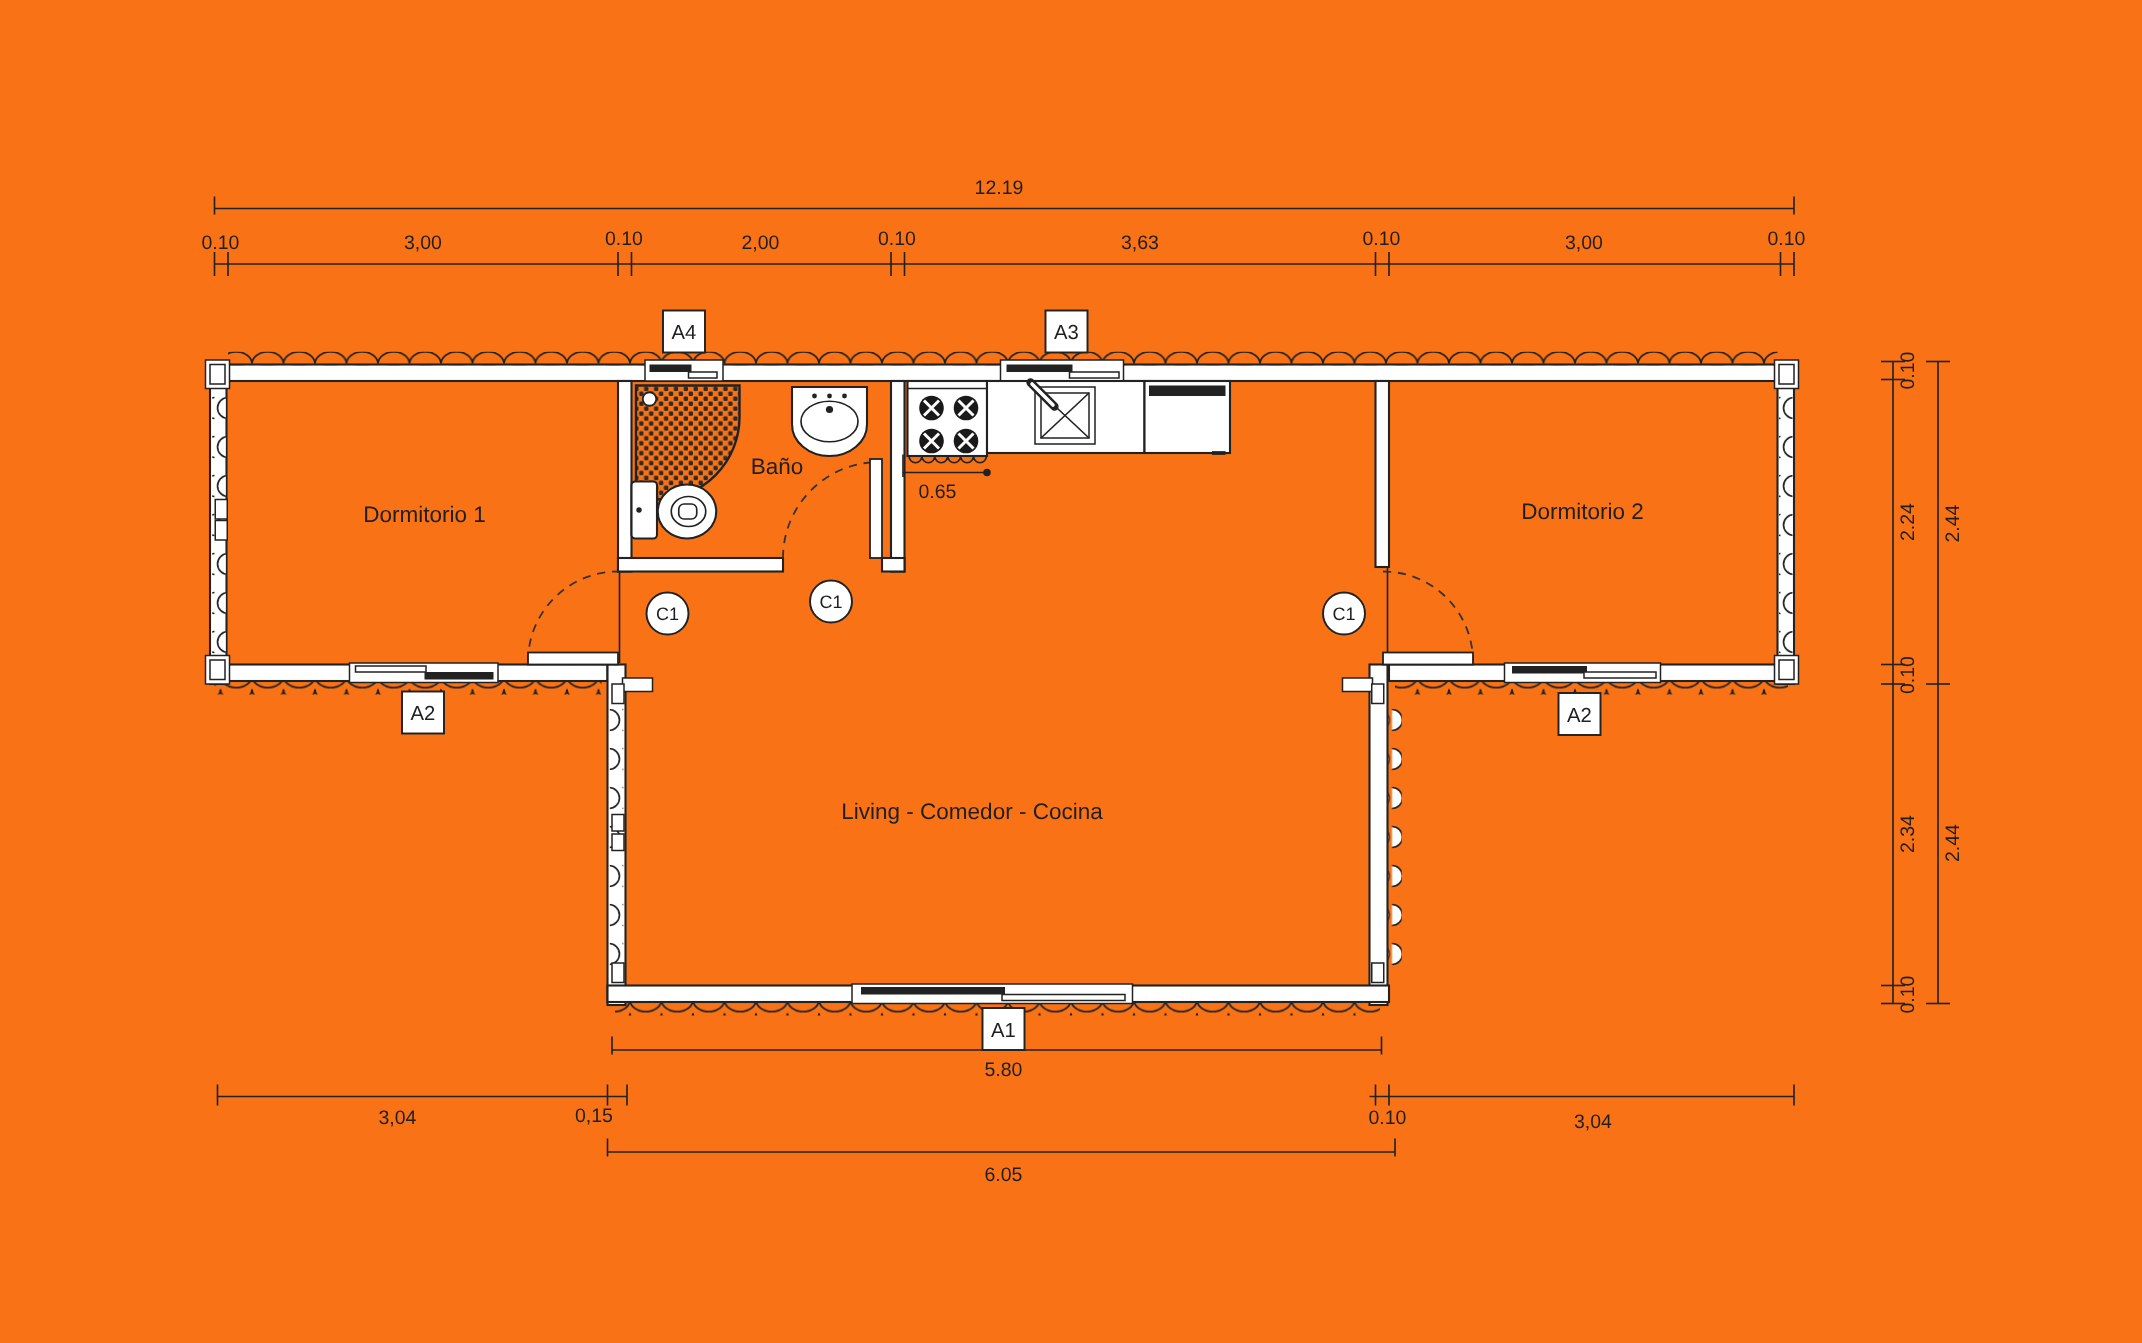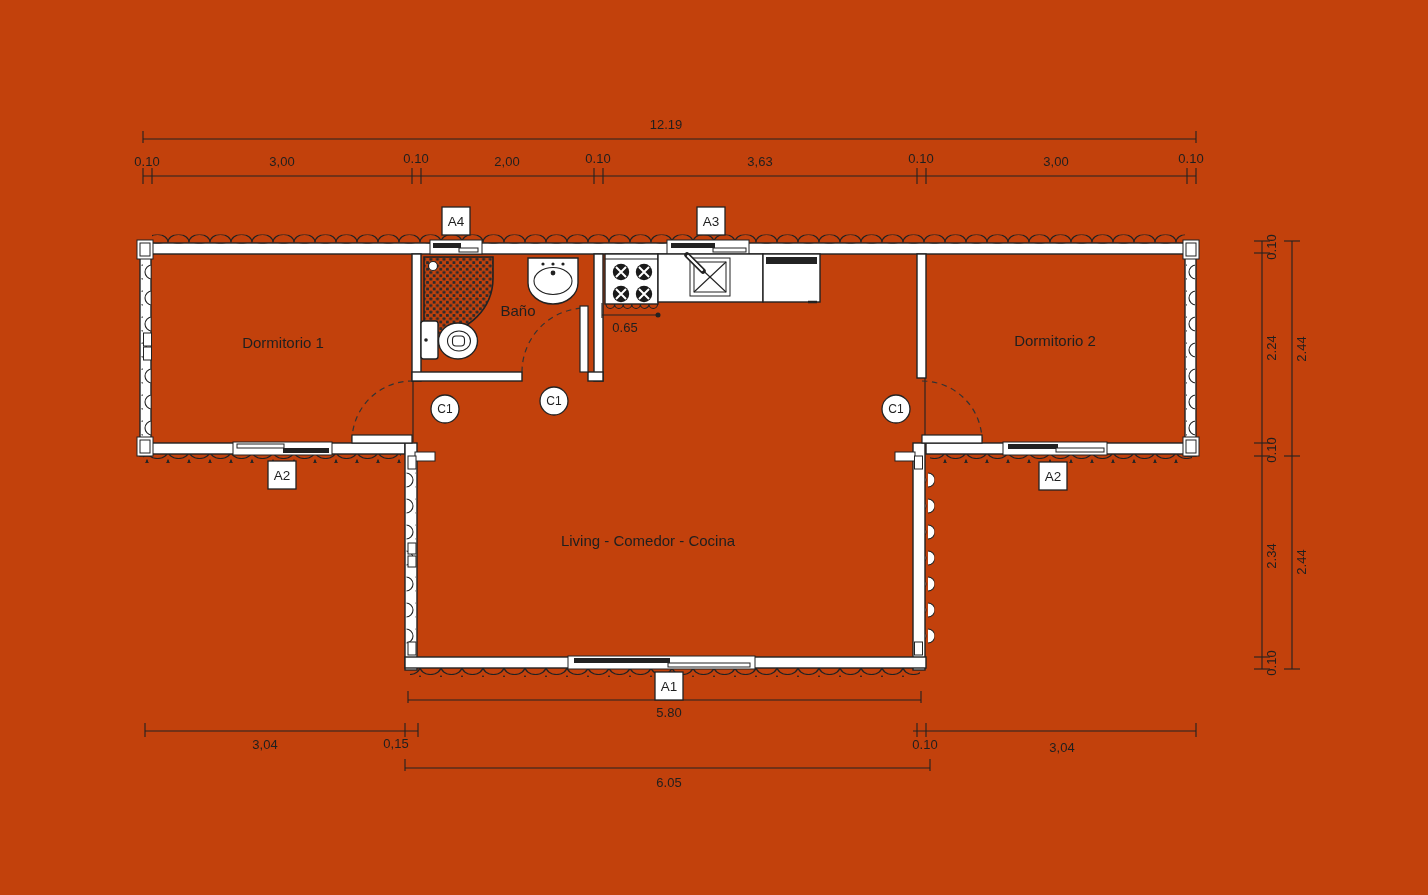--- a/index.html
+++ b/index.html
@@ -1,16 +1,16 @@
 <!DOCTYPE html>
 <html><head>
 <meta charset="utf-8">
 <style>
   html,body{margin:0;padding:0;background:#ffffff;}
-  .stage{width:1428px;height:895px;background:#c2410c;position:relative;font-family:"Liberation Sans",sans-serif;}
+  .stage{width:1428px;height:895px;background:#f97316;position:relative;font-family:"Liberation Sans",sans-serif;}
   svg{display:block}
   text{fill:#1f1f1f;font-family:"Liberation Sans",sans-serif;}
   .dim{font-size:13px;}
   .dimtag{font-size:13.5px;}
   .room{font-size:15px;}
   .c1{font-size:12px;}
   .ln{stroke:#222;stroke-width:1.1;fill:none;}
   .wall{fill:#ffffff;stroke:#222;stroke-width:1.4;}
   .thin{fill:#ffffff;stroke:#222;stroke-width:1;}
   .leaf{fill:#ffffff;stroke:#222;stroke-width:1.2;}

